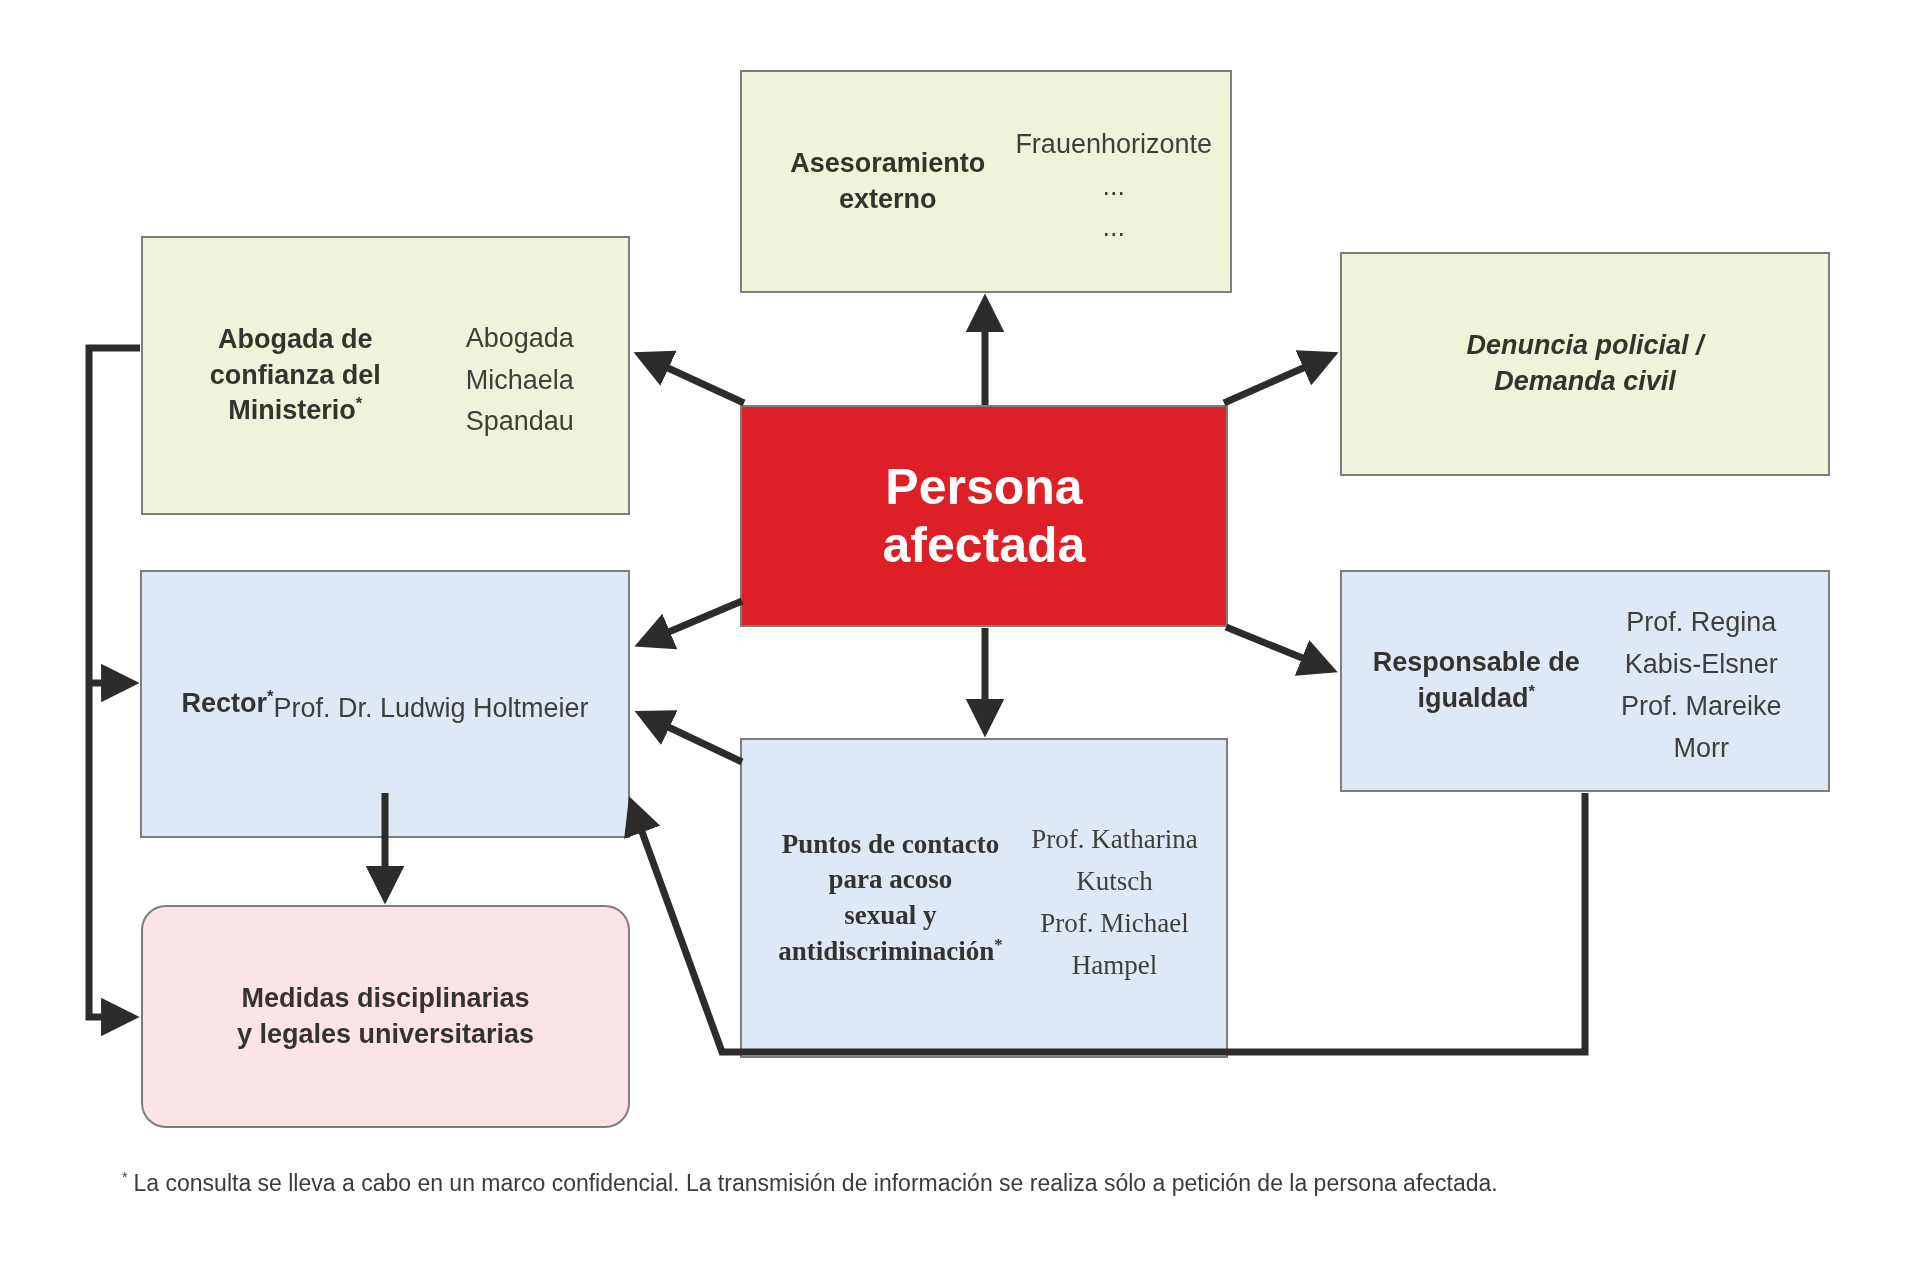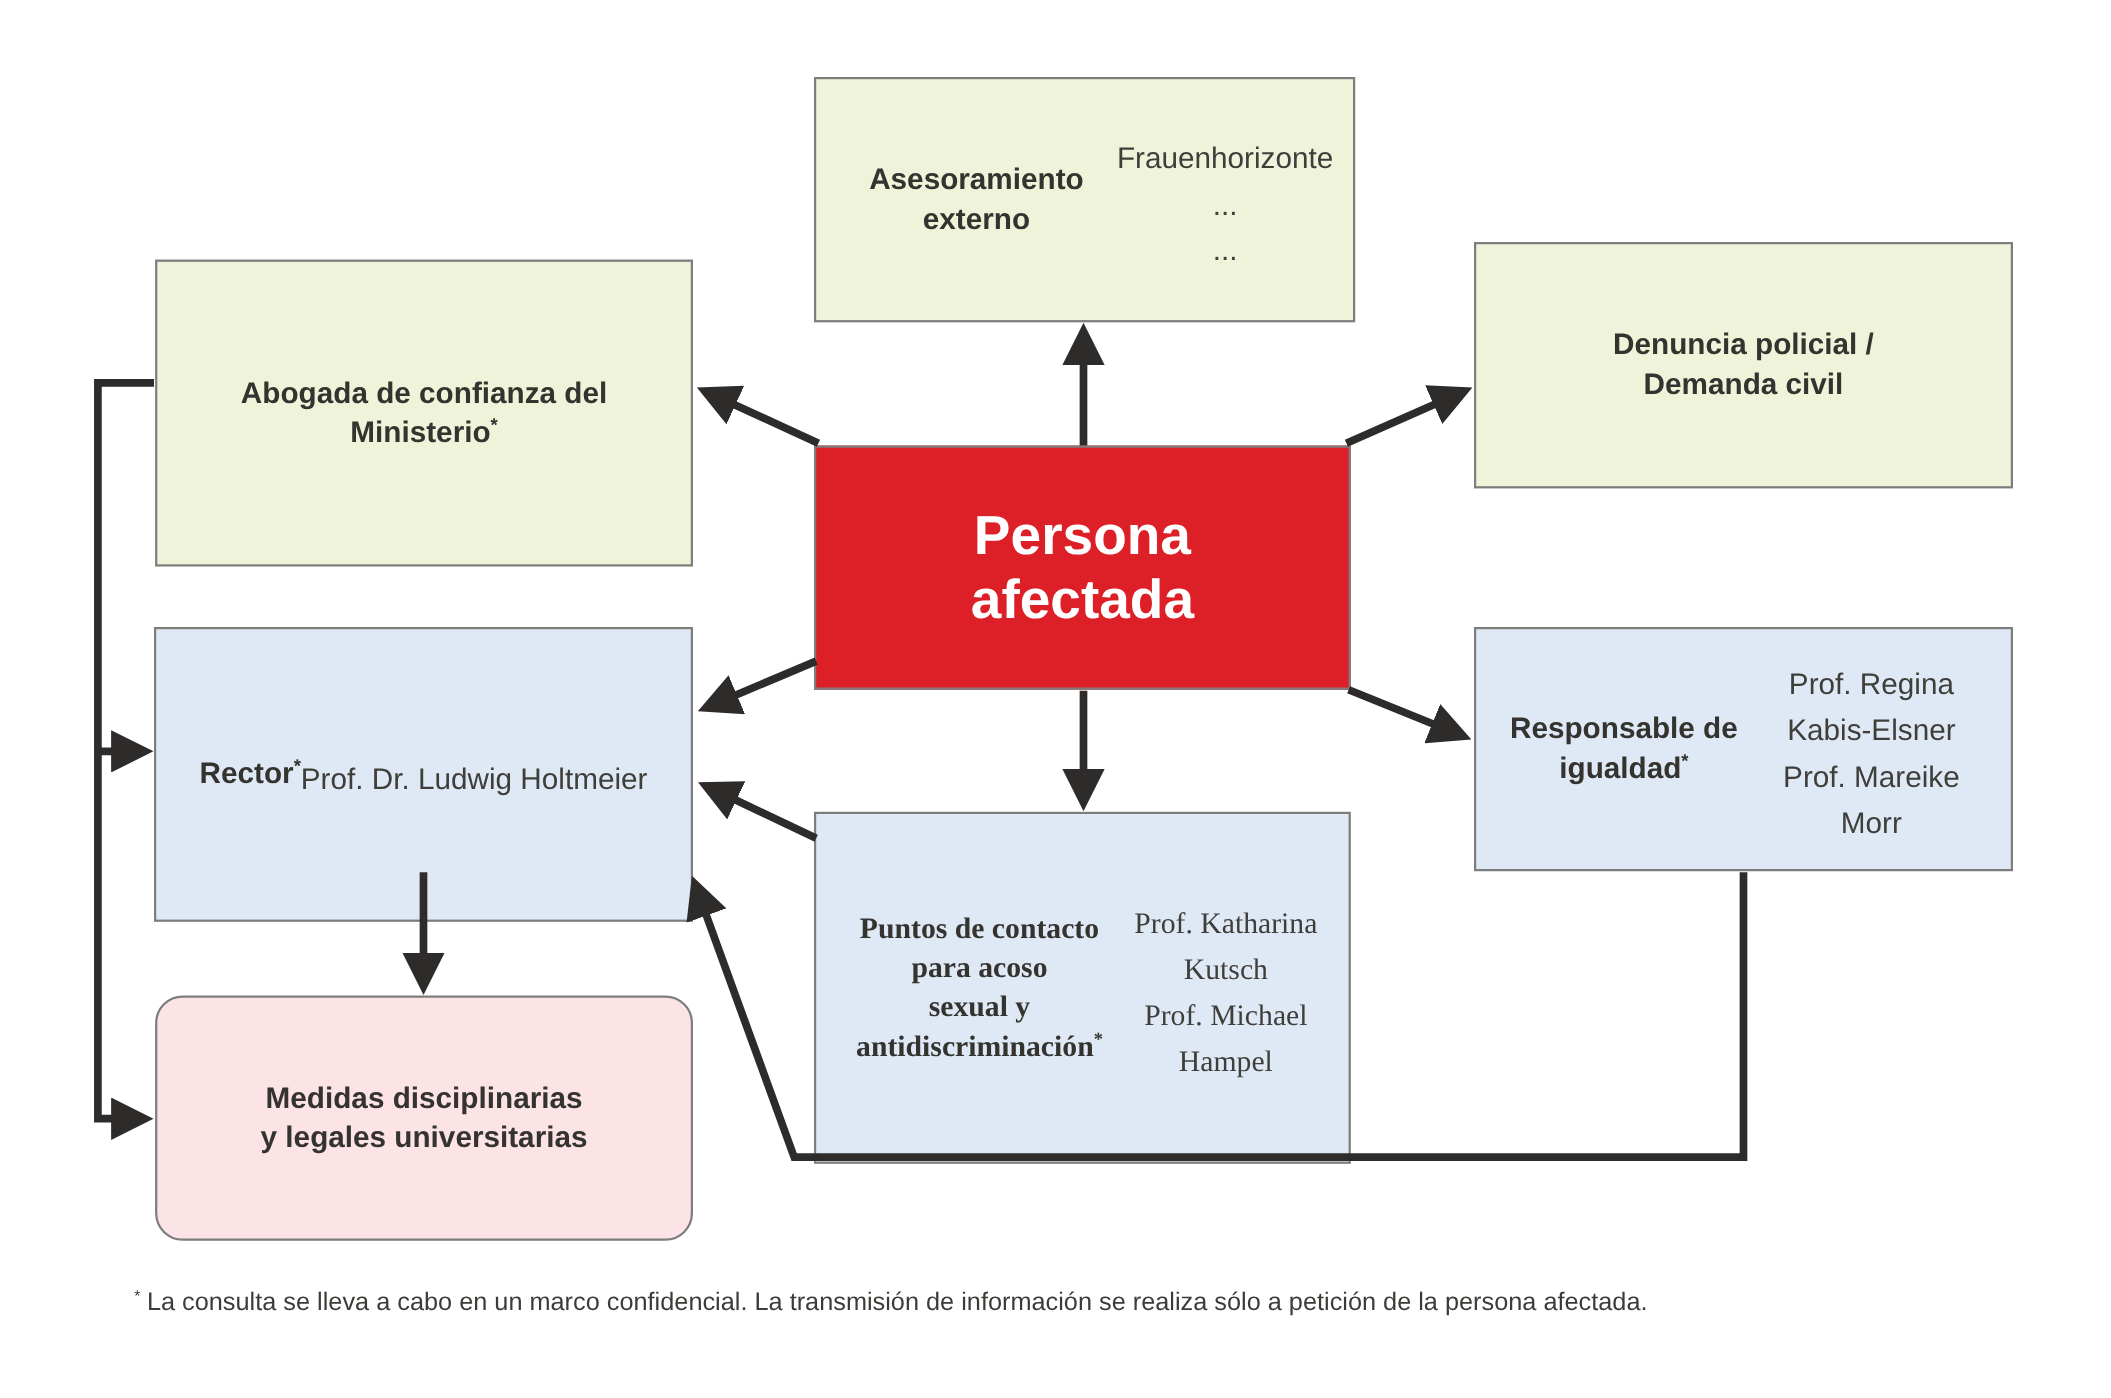--- a/index.html
+++ b/index.html
@@ -56,23 +56,25 @@
   <div class="box green" style="left:740px;top:70px;width:492px;height:223px;">
     <div class="title"><span>Asesoramiento externo</span><sup></sup></div>
     <div class="body">Frauenhorizonte
 ...
 ...</div>
   </div>
 
   <div class="box green" style="left:141px;top:236px;width:489px;height:279px;">
     <div class="title"><span>Abogada de confianza del
 Ministerio</span><sup>*</sup></div>
+    <div class="body">Abogada
+Michaela Spandau</div>
   </div>
 
-  <div class="box green" style="left:1340px;top:220px;width:490px;height:224px;">
+  <div class="box green" style="left:1340px;top:252px;width:490px;height:224px;font-style:italic;">
     <div class="title"><span>Denuncia policial /
 Demanda civil</span><sup></sup></div>
   </div>
 
   <div class="box red" style="left:740px;top:405px;width:488px;height:222px;">
     <div class="title"><span>Persona
 afectada</span></div>
   </div>
 
   <div class="box blue" style="left:140px;top:570px;width:490px;height:268px;">

